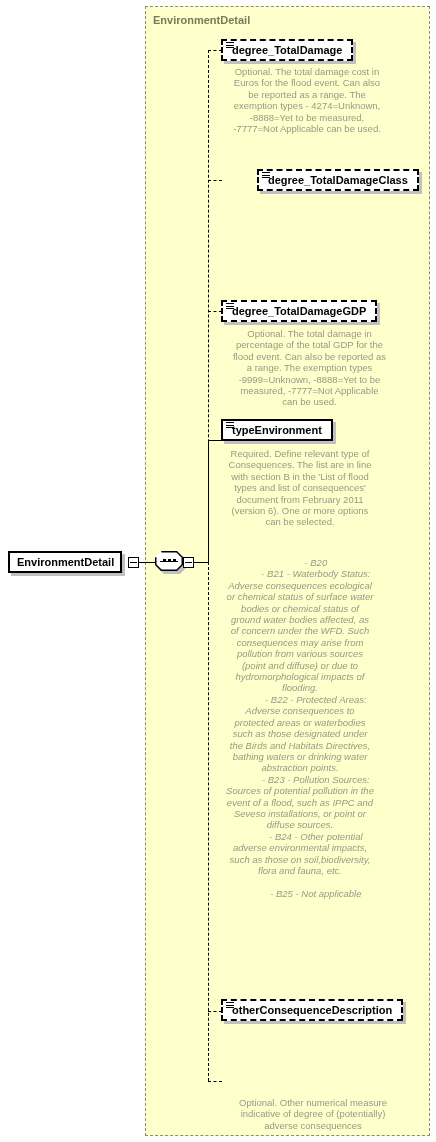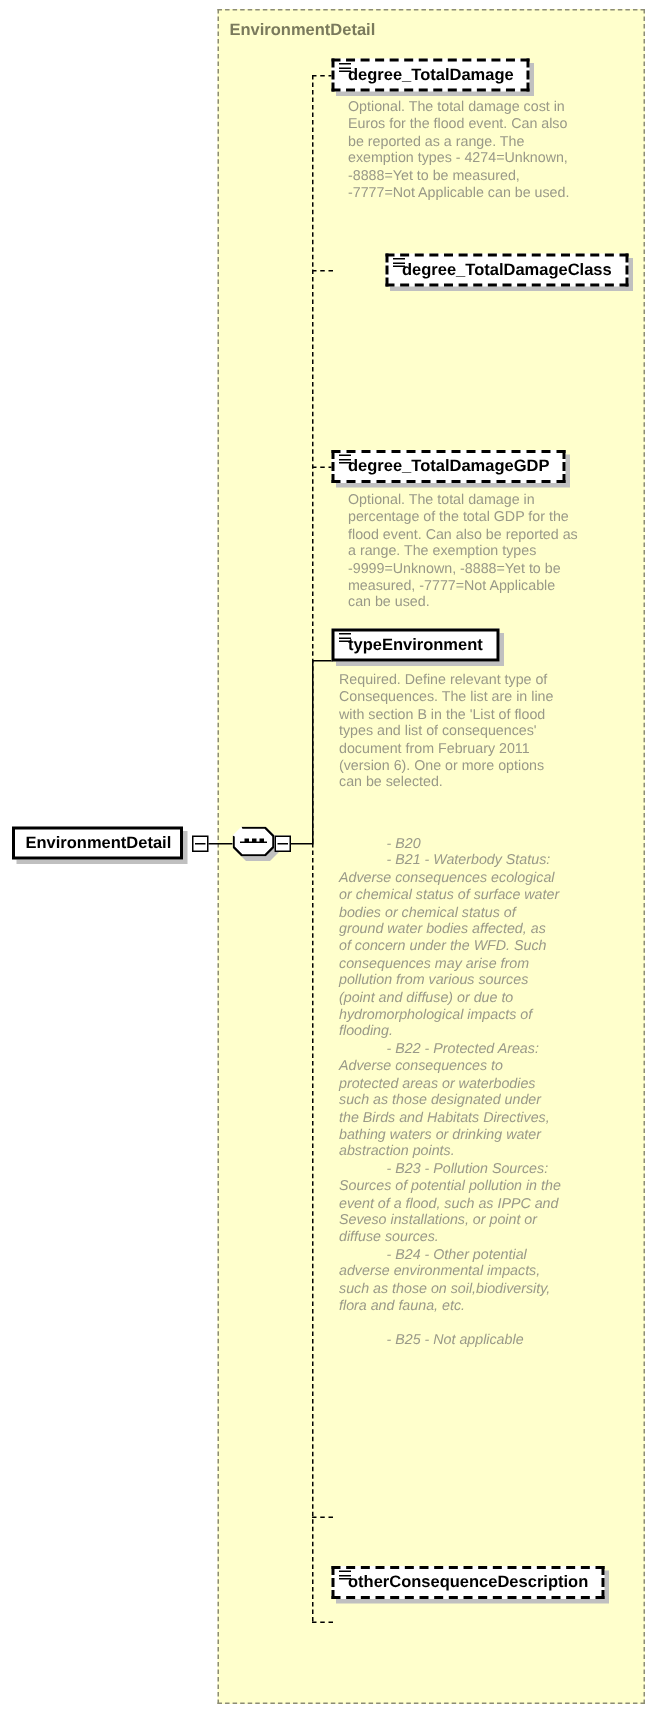--- a/index.html
+++ b/index.html
@@ -12,21 +12,21 @@
     height: 1142px;
     position: relative;
     font-family: "Liberation Sans", sans-serif;
     overflow: hidden;
   }
 
   
   #diagram {
     position: absolute;
     left: 0; top: 0;
-    width: 436px; height: 1142px;
+    width: 436px; height: 1142px; text-align: center;
   }
 
   .group-box {
     position: absolute;
     left: 145px;
     top: 6px;
     width: 285px;
     height: 1130px;
     background: #ffffcc;
     border: 1px dashed #8c8c74;
@@ -301,26 +301,27 @@
   <div class="annotation" style="left:226px; top:448px; width:148px;">Required. Define relevant type of Consequences. The list are in line with section B in the 'List of flood types and list of consequences' document from February 2011 (version 6). One or more options can be selected.</div>
   <div class="annotation" style="left:226px; top:557px; width:148px;font-style:italic;">            - B20
             - B21 - Waterbody Status: Adverse consequences ecological or chemical status of surface water bodies or chemical status of ground water bodies affected, as of concern under the WFD. Such consequences may arise from pollution from various sources (point and diffuse) or due to hydromorphological impacts of flooding.
             - B22 - Protected Areas: Adverse consequences to protected areas or waterbodies such as those designated under the Birds and Habitats Directives, bathing waters or drinking water abstraction points.
             - B23 - Pollution Sources: Sources of potential pollution in the event of a flood, such as IPPC and Seveso installations, or point or diffuse sources.
             - B24 - Other potential adverse environmental impacts, such as those on soil,biodiversity, flora and fauna, etc.
 
             - B25 - Not applicable</div>
 
   <div class="wire-h-dash" style="left:208px; top:1011px; width:14px;"></div>
-  <div class="node" style="left:221px; top:1044px;">
+  <div class="node" style="left:221px; top:999px;">
     <div class="node-box optional">
       <span class="type-icon">
         <i></i>
           <i></i>
           <i></i>
       </span>
       <span class="node-label">otherConsequenceDescription</span>
     </div>
   </div>
 
   <div class="wire-h-dash" style="left:208px; top:1081px; width:14px;"></div>
+  <div class="annotation" style="left:229px; top:1097px; width:168px;">Optional. Other numerical measure indicative of degree of (potentially) adverse consequences</div>
 
 </div>
 
 </body></html>

